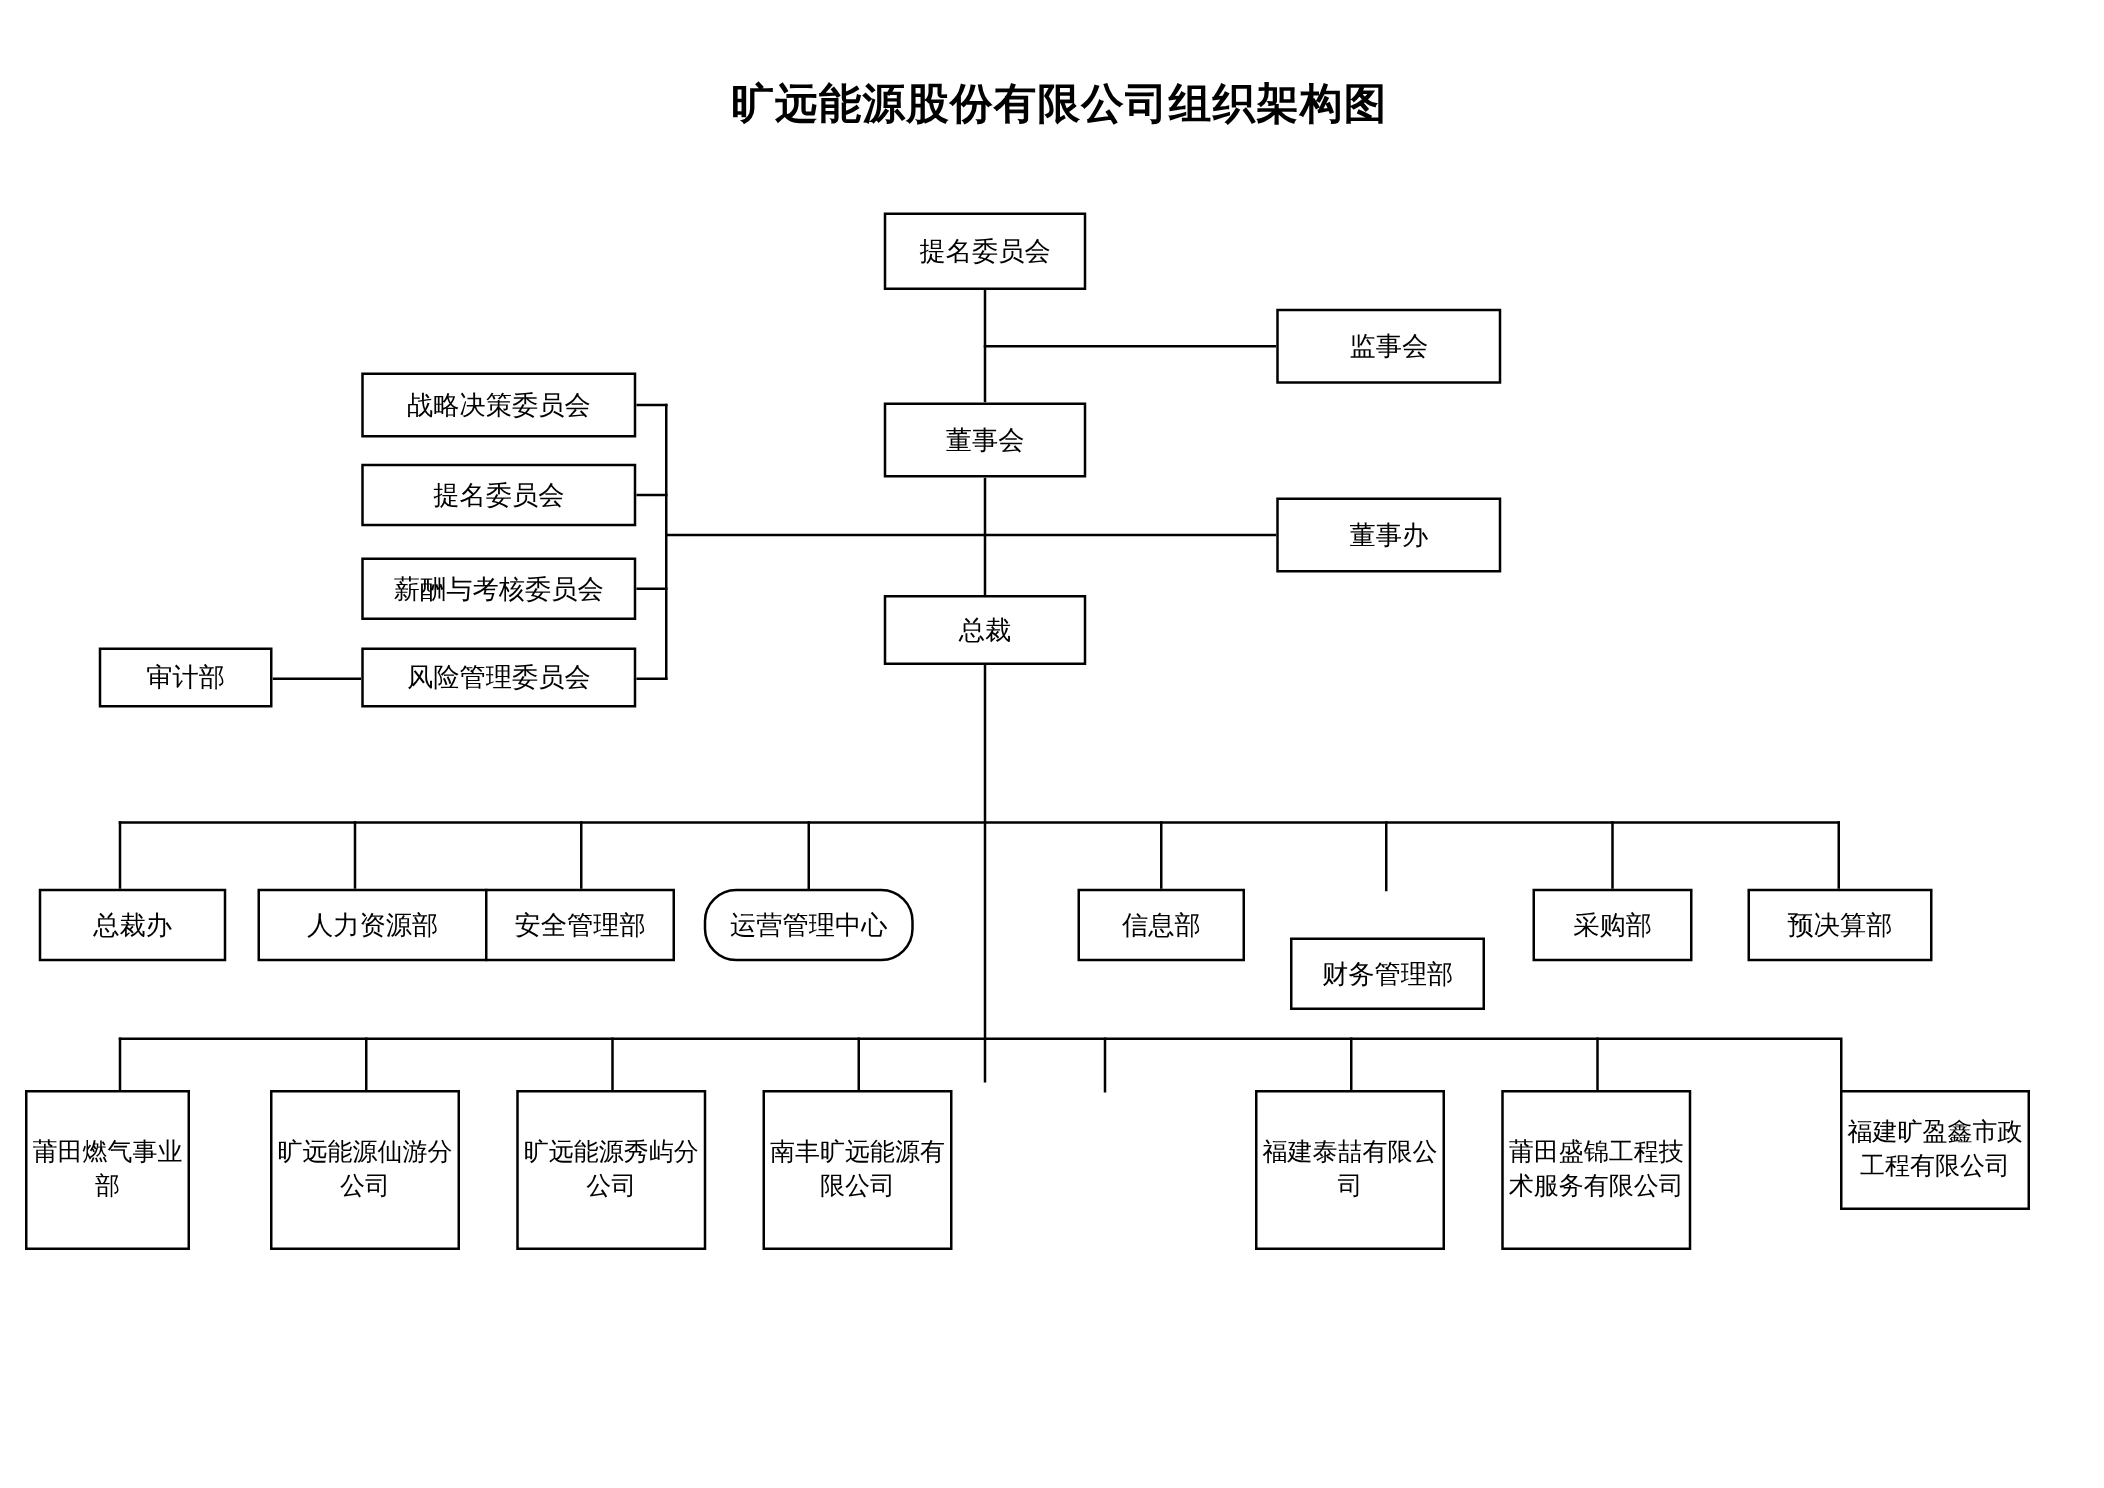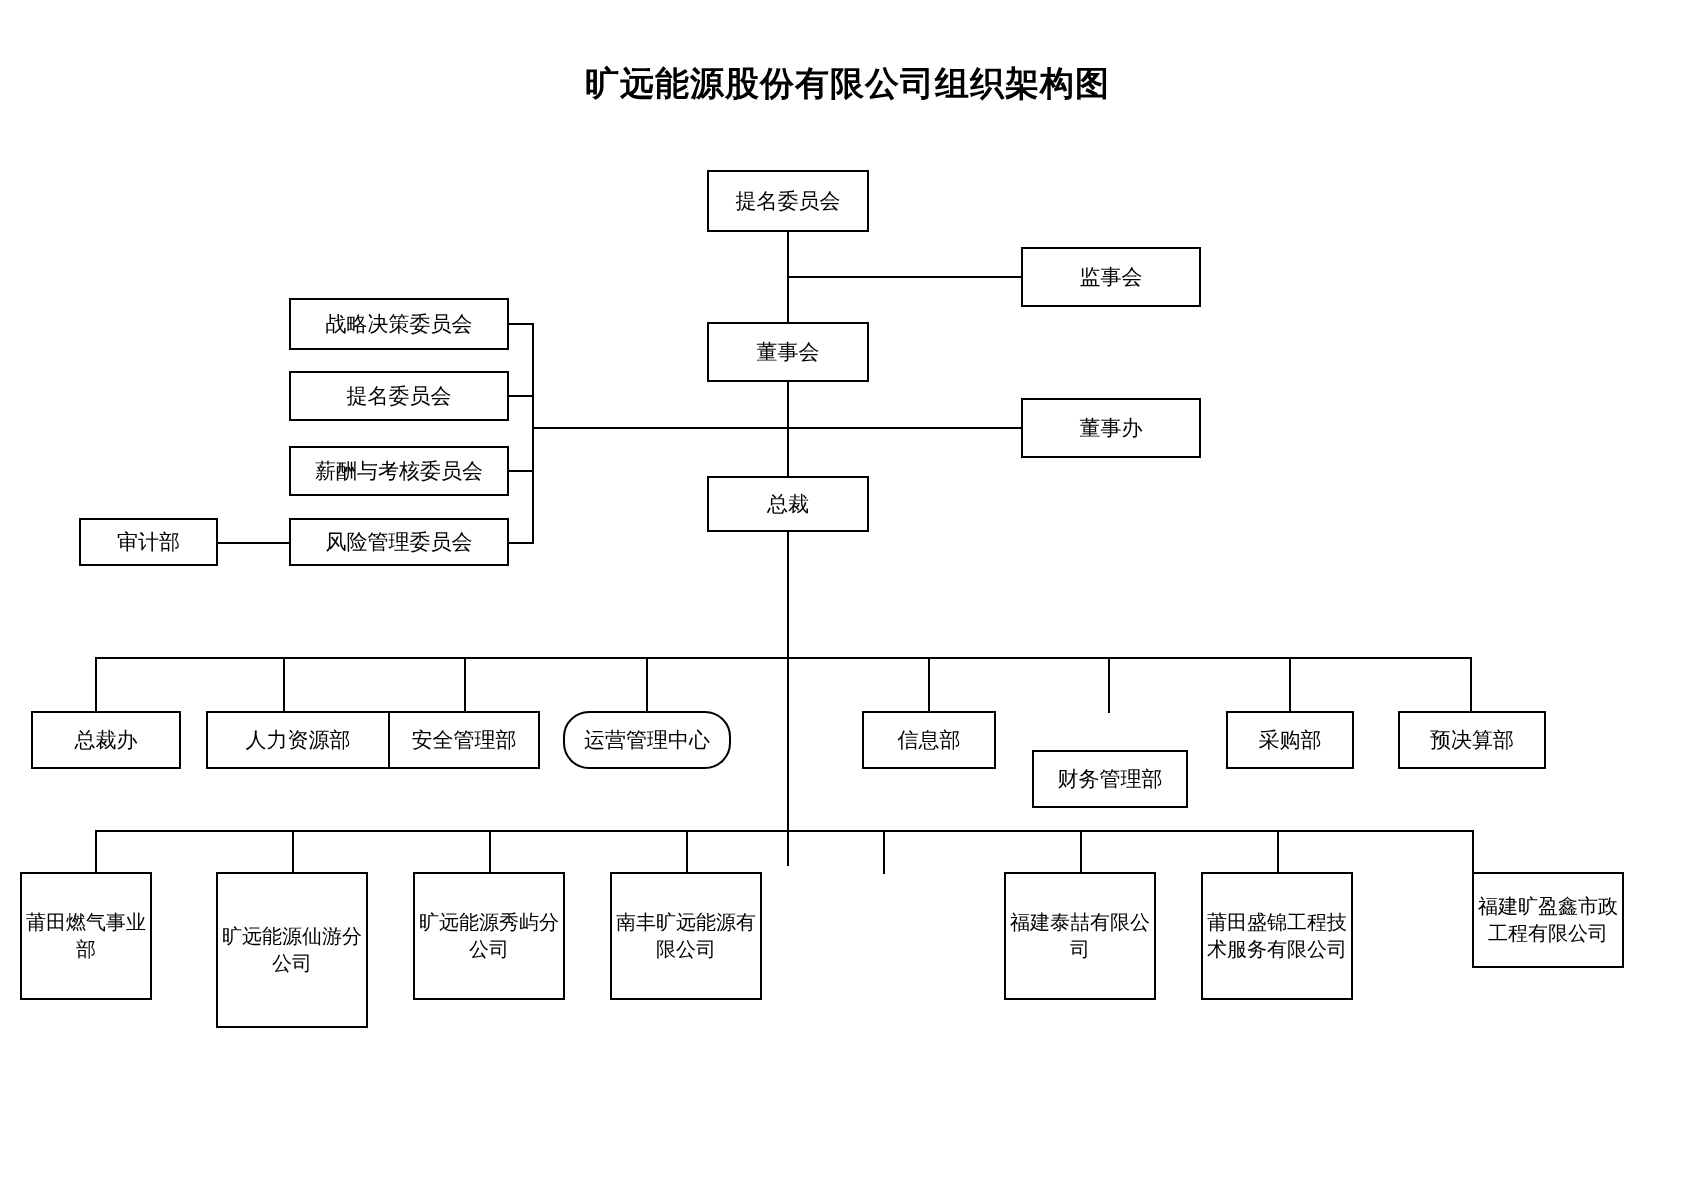--- a/index.html
+++ b/index.html
@@ -109,20 +109,20 @@
   <div class="line v" style="left:95px;top:830px;height:44px;"></div>
   <div class="line v" style="left:292px;top:830px;height:44px;"></div>
   <div class="line v" style="left:489px;top:830px;height:44px;"></div>
   <div class="line v" style="left:686px;top:830px;height:44px;"></div>
   <div class="line v" style="left:883px;top:830px;height:44px;"></div>
   <div class="line v" style="left:1080px;top:830px;height:44px;"></div>
   <div class="line v" style="left:1277px;top:830px;height:44px;"></div>
   <div class="line v" style="left:1472px;top:830px;height:44px;"></div>
 
   <div class="node sub" style="left:20px;top:872px;width:132px;height:128px;">莆田燃气事业部</div>
-  <div class="node sub" style="left:216px;top:872px;width:152px;height:156px;">旷远能源仙游分公司</div>
+  <div class="node sub" style="left:216px;top:872px;width:152px;height:128px;">旷远能源仙游分公司</div>
   <div class="node sub" style="left:413px;top:872px;width:152px;height:128px;">旷远能源秀屿分公司</div>
   <div class="node sub" style="left:610px;top:872px;width:152px;height:128px;">南丰旷远能源有限公司</div>
   <div class="node sub" style="left:1004px;top:872px;width:152px;height:128px;">福建泰喆有限公司</div>
   <div class="node sub" style="left:1201px;top:872px;width:152px;height:128px;">莆田盛锦工程技术服务有限公司</div>
   <div class="node sub" style="left:1472px;top:872px;width:152px;height:96px;">福建旷盈鑫市政工程有限公司</div>
 
 </div>
 
 </body></html>

